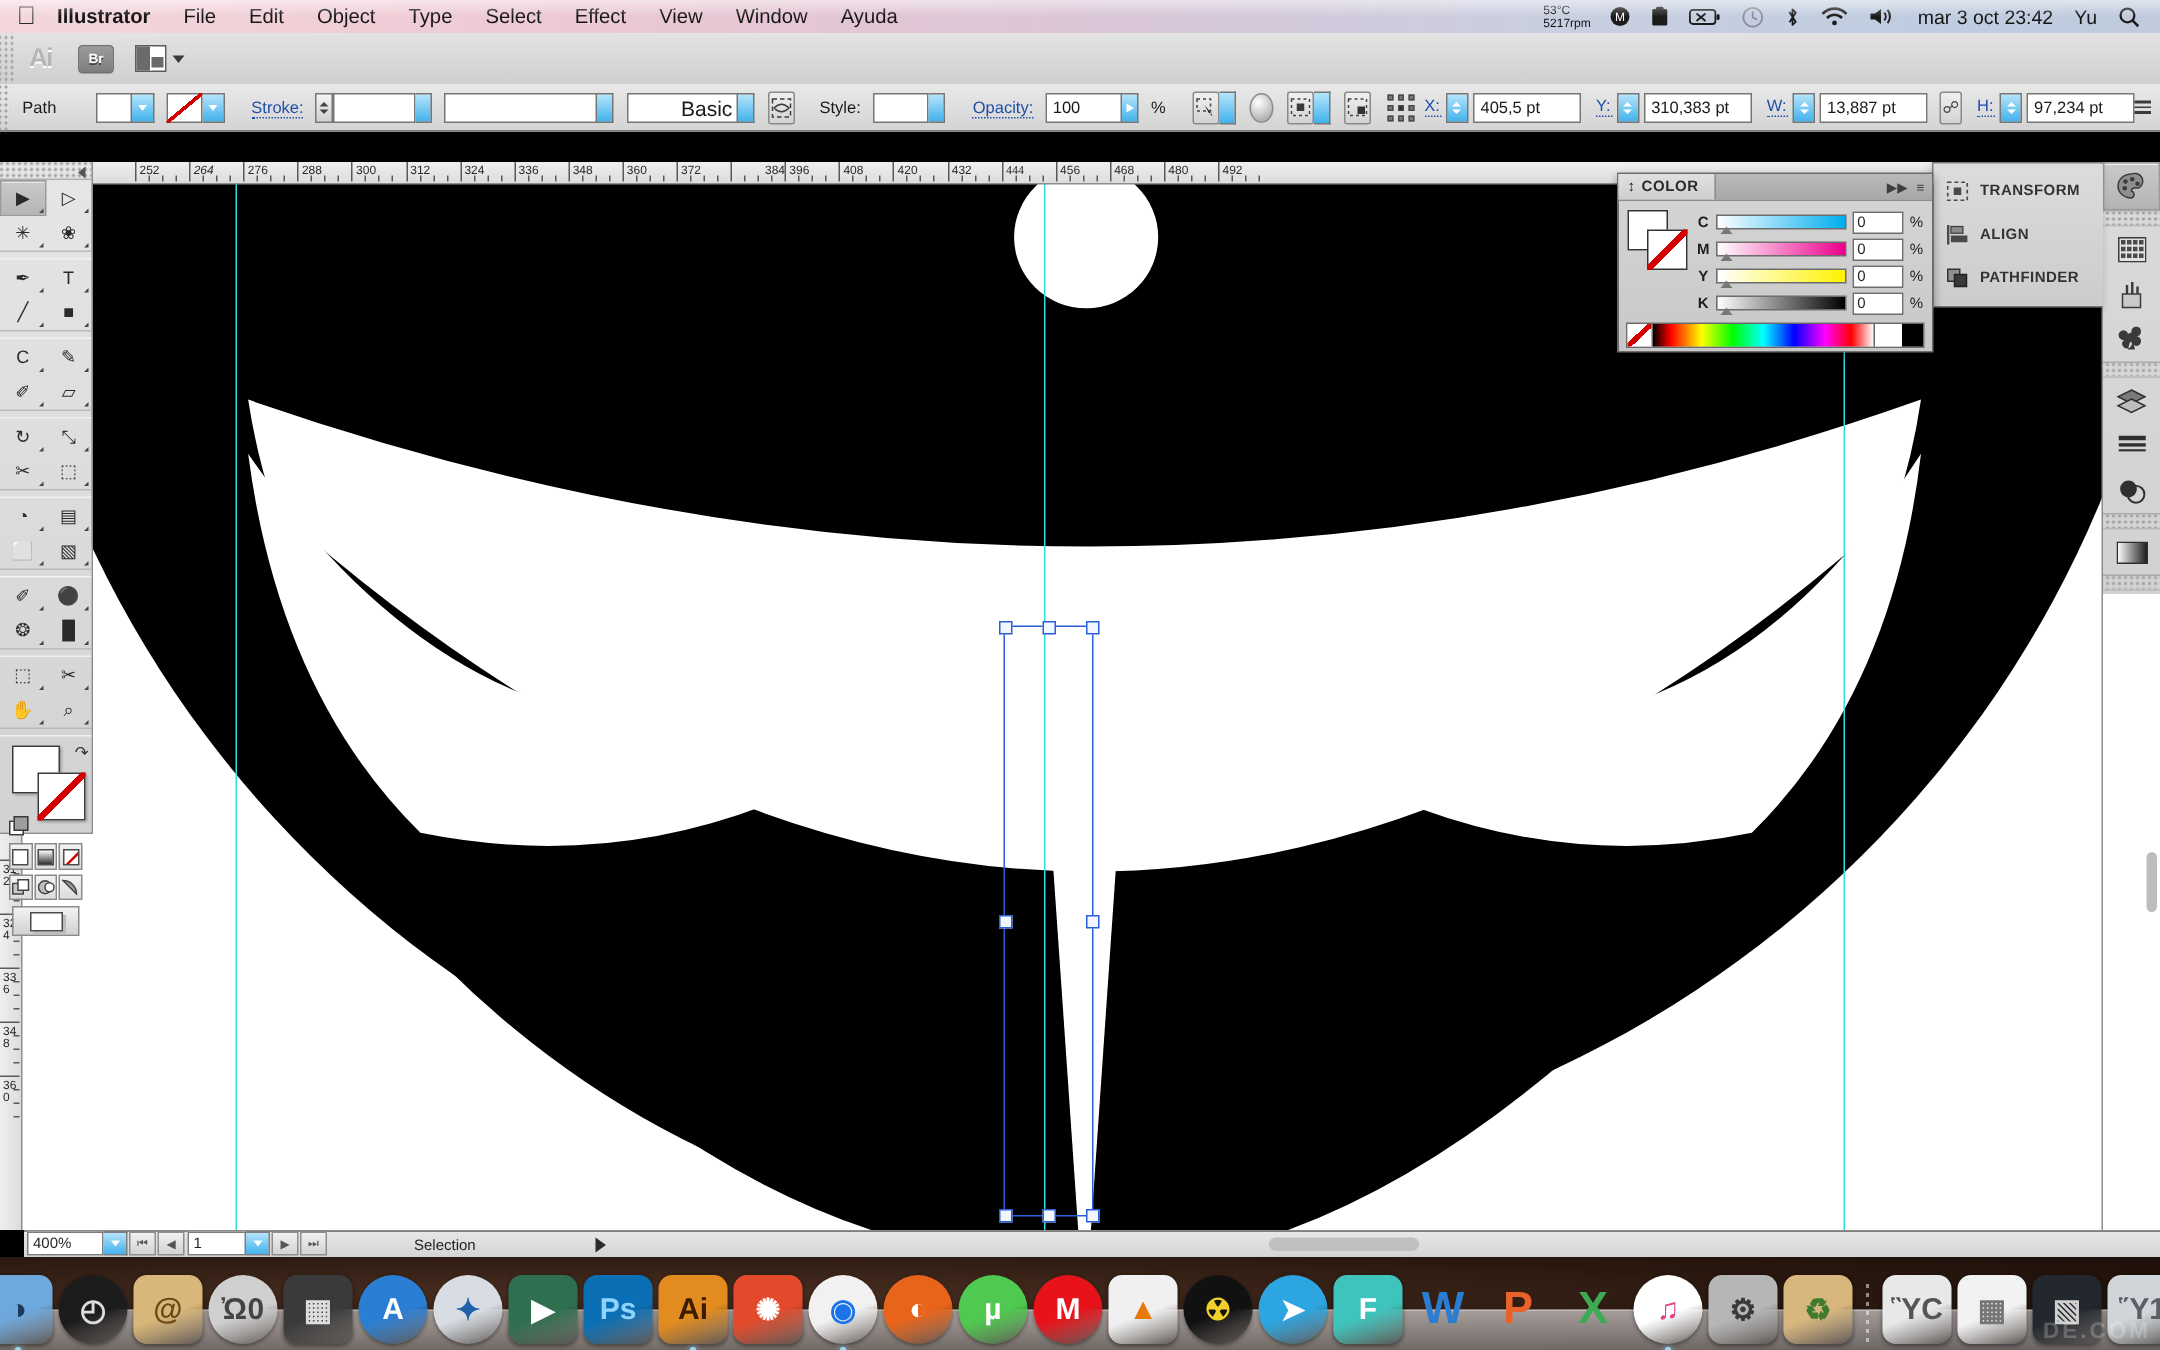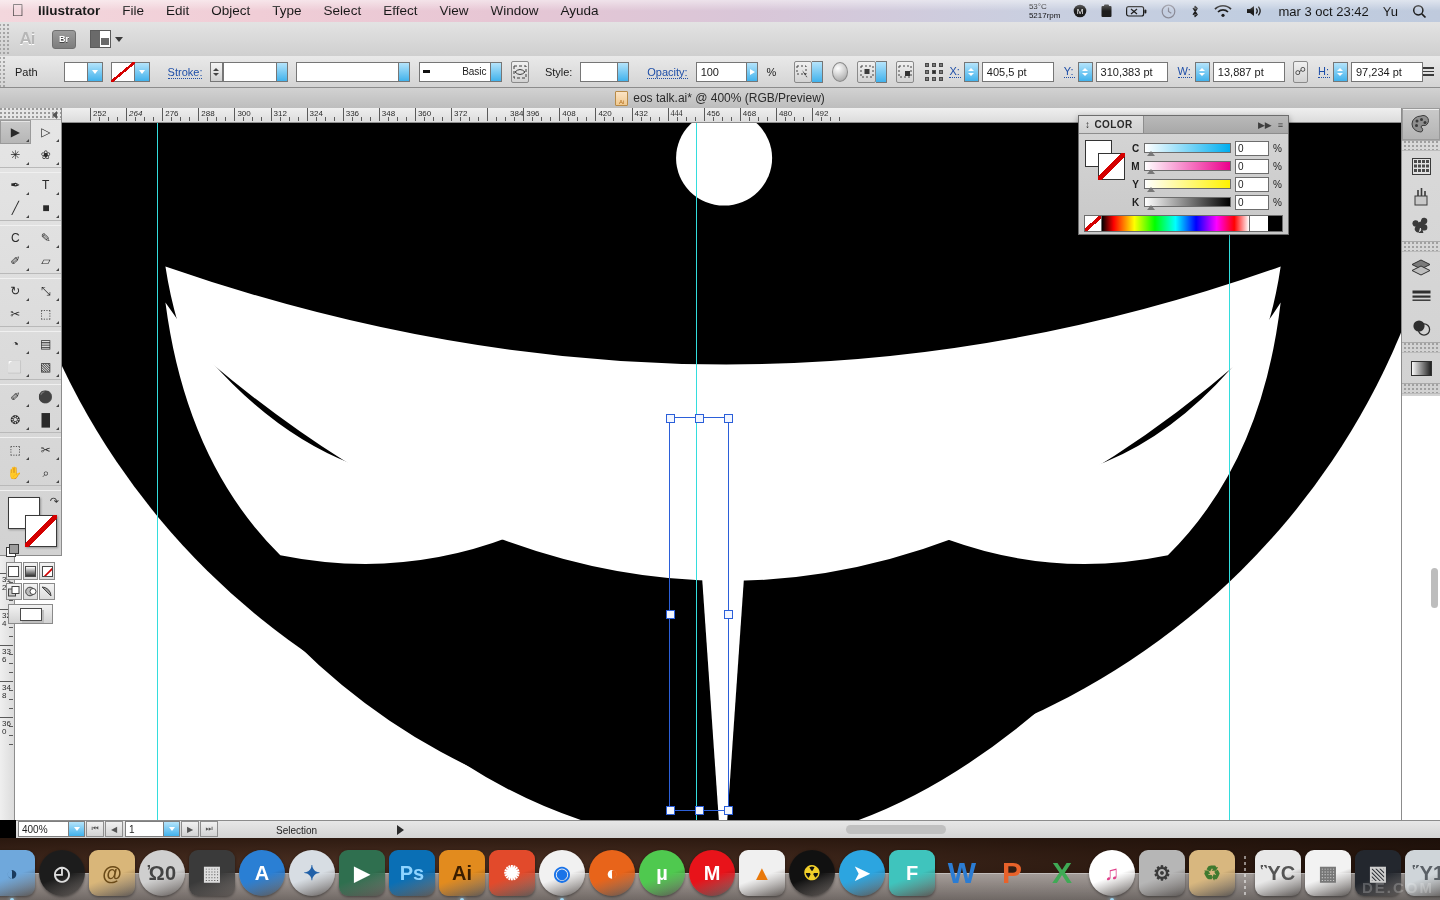--- a/index.html
+++ b/index.html
@@ -96,21 +96,21 @@
   .fld{height:18px;border:1px solid #767676;background:#fff;display:flex;align-items:center;padding:0 4px;font-size:11px;}
   .stepper{width:13px;height:18px;border:1px solid #767676;background:linear-gradient(#f4f4f4,#d0d0d0);
     display:flex;flex-direction:column;align-items:center;justify-content:center;gap:2px;}
   .stepper .u{width:0;height:0;border-left:3px solid transparent;border-right:3px solid transparent;border-bottom:3.5px solid #444;}
   .stepper .d{width:0;height:0;border-left:3px solid transparent;border-right:3px solid transparent;border-top:3.5px solid #444;}
   .stepper.blue{background:linear-gradient(#b5e4fb,#41b2ec);}
   .stepper.blue .u{border-bottom-color:#fff;}
   .stepper.blue .d{border-top-color:#fff;}
   .strokeprev{width:82px;height:18px;border:1px solid #767676;background:#fff;display:flex;align-items:center;padding:0 3px;}
   .strokeprev .line{flex:1;height:3px;background:#111;}
-  .strokeprev .nm{font-size:10px;padding-left:3px;margin-left:29px;}
+  .strokeprev .nm{font-size:14px;padding-left:3px;margin-left:29px;}
   .iconbtn{width:21px;height:20px;border:1px solid #8a8a8a;background:linear-gradient(#f0f0f0,#d2d2d2);
     display:flex;align-items:center;justify-content:center;border-radius:2px;}
   .dotbtn{width:18px;height:18px;border-radius:50%;background:radial-gradient(circle at 35% 30%,#fff,#9a9a9a);border:1px solid #8a8a8a;}
   .ctrl-right{margin-left:auto;padding-right:6px;display:flex;align-items:center;}
   .menu-ico{display:flex;flex-direction:column;gap:2px;}
   .menu-ico i{display:block;width:11px;height:1.5px;background:#3a3a3a;}
   .xf-group{display:flex;align-items:center;gap:3px;margin-left:10px;}
   .xf-lbl{color:#1f4fa8;border-bottom:1px dotted #1f4fa8;font-size:11px;padding-right:1px;}
   .lockbtn{width:17px;height:20px;border:1px solid #8a8a8a;background:linear-gradient(#f0f0f0,#d2d2d2);
     display:flex;align-items:center;justify-content:center;font-size:11px;color:#444;border-radius:2px;}
@@ -503,24 +503,20 @@
 
     <div class="ctrl-right">
       <div class="menu-ico">
           <i></i>
           <i></i>
           <i></i>
         </div>
     </div>
   </div>
 
-  <div class="doctab">
-    <div class="doc-ic">Ai</div>
-    <span>eos talk.ai* @ 400% (RGB/Preview)</span>
-  </div>
 
   <div class="workspace">
 
     <div class="canvas artzone">
       <svg class="art" viewBox="0 0 1379 698" preserveAspectRatio="none">
 
         <path d="M 40 -400 A 640 640 0 0 1 1185 -400 L 1185 80 A 600 640 0 0 1 635 682 A 600 640 0 0 1 40 80 Z" fill="#000"></path>
         <circle cx="635" cy="-60" r="700" fill="#000"></circle>
 
         <path d="M 100 140 Q 640 330 1168 140 Q 1120 470 635 470 Q 150 470 100 140 Z" fill="#ffffff"></path>
@@ -1018,20 +1014,44 @@
       <div class="rd-btn">
         <svg width="19" height="17" viewBox="0 0 19 17">
             <rect x="1" y="1" width="16" height="14" fill="#fff" stroke="#2f2f2f"></rect>
             <path d="M1.5 14.5 Q8 3 16.5 14.5 z" fill="#9a9a9a"></path>
           </svg>
       </div>
     </div>
     <div class="rd-scroll"></div>
   </div>
 
+  <div class="flyout">
+    <div class="fo-item">
+      <svg width="16" height="15" viewBox="0 0 16 15">
+          <rect x="1.5" y="1.5" width="13" height="12" fill="none" stroke="#4a4a4a" stroke-width="1.1" stroke-dasharray="2.5 2"></rect>
+          <rect x="5.5" y="5" width="5" height="5" fill="#4a4a4a"></rect>
+        </svg>
+      <span>TRANSFORM</span>
+    </div>
+    <div class="fo-item">
+      <svg width="16" height="15" viewBox="0 0 16 15">
+          <rect x="1" y="1" width="1.6" height="13" fill="#4a4a4a"></rect>
+          <rect x="3.6" y="2" width="8" height="4.5" fill="#8a8a8a" stroke="#3a3a3a" stroke-width=".8"></rect>
+          <rect x="3.6" y="8" width="11" height="4.5" fill="#4a4a4a"></rect>
+        </svg>
+      <span>ALIGN</span>
+    </div>
+    <div class="fo-item">
+      <svg width="16" height="15" viewBox="0 0 16 15">
+          <rect x="1.5" y="1.5" width="8" height="8" fill="#8f8f8f" stroke="#333"></rect>
+          <rect x="6" y="5" width="8" height="8" fill="#3a3a3a" stroke="#222"></rect>
+        </svg>
+      <span>PATHFINDER</span>
+    </div>
+  </div>
 
   <div class="statusbar">
     <div class="sb-zoom">400%</div>
     <div class="sb-dd">
         <div class="tri" style="width:0;height:0;border-left:3.5px solid transparent;border-right:3.5px solid transparent;border-top:4.5px solid #fff;"></div>
       </div>
     <div class="navbtn">⏮</div>
     <div class="navbtn">◀</div>
     <div class="sb-page">1</div>
     <div class="sb-dd">

